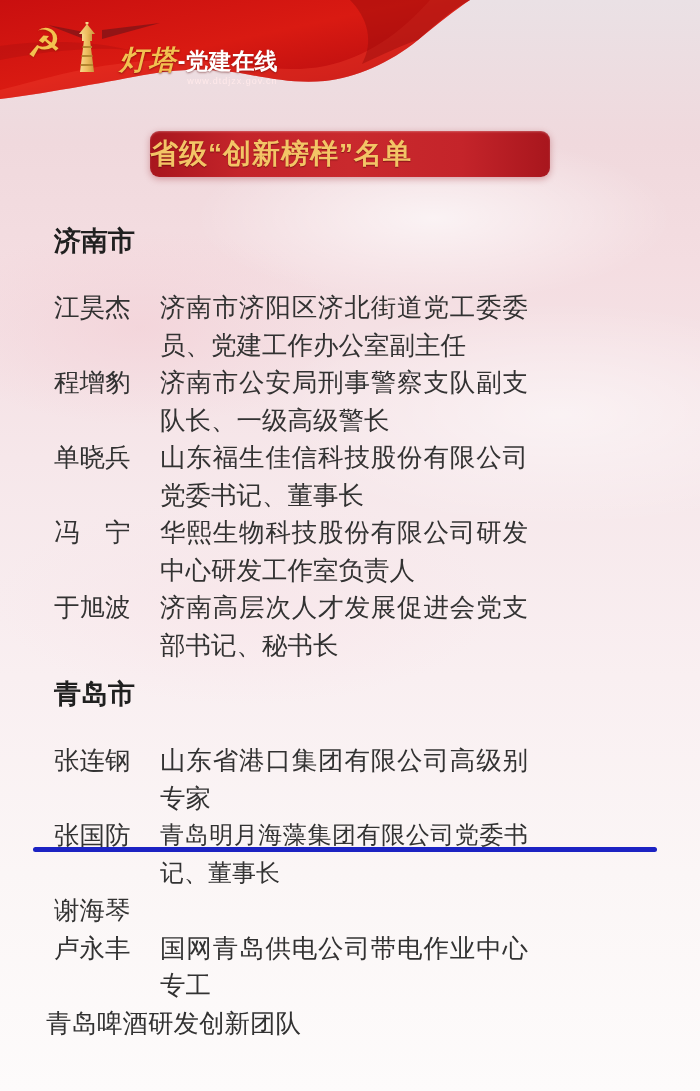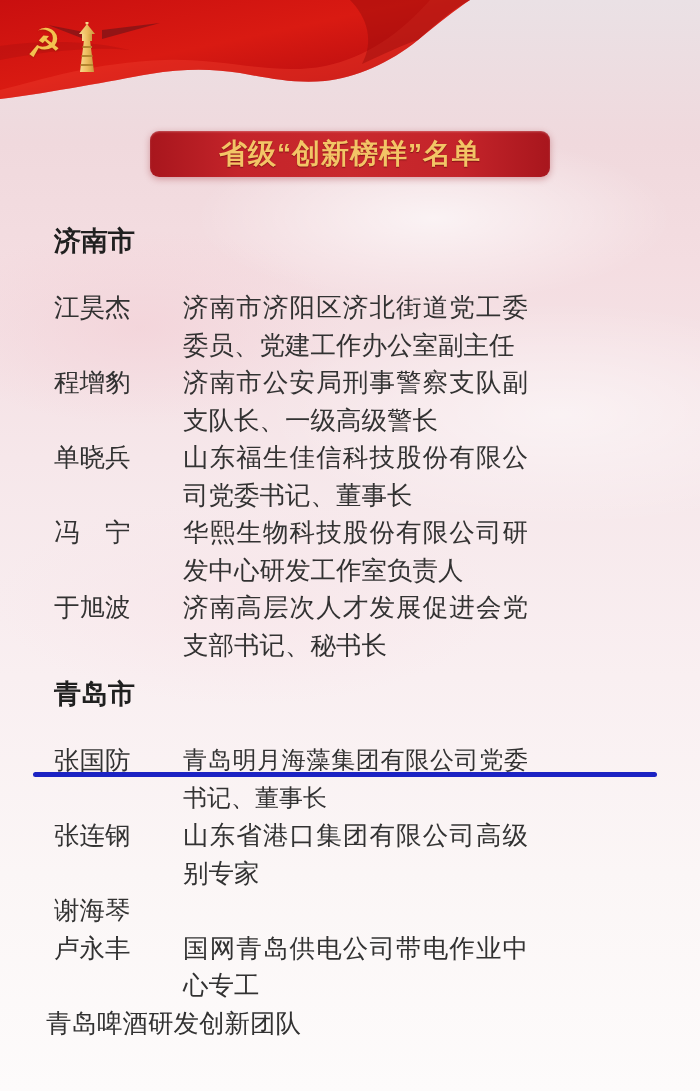--- a/index.html
+++ b/index.html
@@ -24,32 +24,32 @@
   .logo-text{margin-left:10px;margin-top:20px;white-space:nowrap;}
   .logo-gold{font-family:"Liberation Sans",sans-serif;font-weight:bold;font-style:italic;font-size:27px;color:#f2c150;text-shadow:0 1px 2px rgba(90,10,10,.6);letter-spacing:2px;}
   .logo-white{font-family:"Liberation Sans",sans-serif;font-weight:bold;font-size:23px;color:#ffffff;text-shadow:0 1px 2px rgba(90,10,10,.5);}
   .logo-url{font-family:"Liberation Sans",sans-serif;font-size:9px;color:#ffe9ea;letter-spacing:1px;text-align:right;margin-top:-2px;}
   
   .title-badge{
     position:absolute;left:150px;top:131px;width:400px;height:46px;
     border-radius:9px;
     background:linear-gradient(90deg,#a8161d 0%,#c4242a 22%,#c9292d 50%,#c4242a 78%,#a8161d 100%);
     box-shadow:0 2px 7px rgba(150,20,30,.35), inset 0 1px 2px rgba(255,255,255,.25);
-    display:flex;align-items:center;justify-content:center;
+    display:flex;align-items:center;justify-content:flex-start;
   }
   .title-badge span{
     font-family:"Liberation Sans",sans-serif;font-weight:bold;font-size:28px;
     color:#f3c566;letter-spacing:1px;
     text-shadow:0 1px 1px rgba(90,10,10,.6);
   }
   
   .content{position:absolute;left:0;top:226px;width:580px;padding:0 52px 0 54px;box-sizing:border-box;}
   .city{font-family:"Liberation Sans",sans-serif;font-weight:bold;font-size:27px;line-height:30px;color:#202020;margin:0 0 33px 0;}
   .section2{margin-top:15px;}
-  .row{display:flex;position:relative;font-size:25.5px;line-height:37.5px;gap:23px;}
+  .row{display:flex;position:relative;font-size:25.5px;line-height:37.5px;}
   .name{flex:0 0 80px;margin-right:26px;white-space:nowrap;}
   .desc{flex:1;text-align:justify;}
   .desc.fit{font-size:24px;}
   .row.team{margin-left:-8px;text-align:center;}
   .hl-bar{position:absolute;left:-21px;top:30px;width:624px;height:5px;background:#1c23c3;border-radius:3px;}
 </style>
 </head>
 <body>
 
 <div class="page">
@@ -83,20 +83,24 @@
         </linearGradient>
       </defs>
       <polygon points="86,74 100,74 96,42 90,42" fill="url(#gold)"></polygon>
       <rect x="88" y="36" width="10" height="7" fill="url(#gold)"></rect>
       <polygon points="85,36 101,36 93,26" fill="url(#gold)"></polygon>
       <circle cx="93" cy="25" r="1.6" fill="#f7d98c"></circle>
       <rect x="88.5" y="48" width="9.5" height="2" fill="#b4852f"></rect>
       <rect x="87.5" y="57" width="11" height="2" fill="#b4852f"></rect>
       <rect x="86.5" y="66" width="12.5" height="2" fill="#b4852f"></rect>
     </svg>
+    <div class="logo-text">
+      <span class="logo-gold">灯塔</span><span class="logo-white">-党建在线</span>
+      <div class="logo-url">www.dtdjzx.gov.cn</div>
+    </div>
   </div>
 
   <div class="title-badge">
     <span>省级“创新榜样”名单</span>
   </div>
 
   <div class="content">
 
     <div class="section">
       <div class="city">济南市</div>
@@ -119,28 +123,28 @@
       </div>
       <div class="row">
         <span class="name">于旭波</span>
         <span class="desc">济南高层次人才发展促进会党支部书记、秘书长</span>
       </div>
     </div>
 
     <div class="section section2">
       <div class="city">青岛市</div>
 
+      <div class="row">
+        <span class="name">张连钢</span>
+        <span class="desc">山东省港口集团有限公司高级别专家</span>
+      </div>
       <div class="row highlight">
         <span class="name">张国防</span>
         <span class="desc fit">青岛明月海藻集团有限公司党委书记、董事长</span>
         <span class="hl-bar"></span>
-      </div>
-      <div class="row">
-        <span class="name">张连钢</span>
-        <span class="desc">山东省港口集团有限公司高级别专家</span>
       </div>
       <div class="row">
         <span class="name">谢海琴</span>
       </div>
       <div class="row">
         <span class="name">卢永丰</span>
         <span class="desc">国网青岛供电公司带电作业中心专工</span>
       </div>
       <div class="row team">
         <span>青岛啤酒研发创新团队</span>

